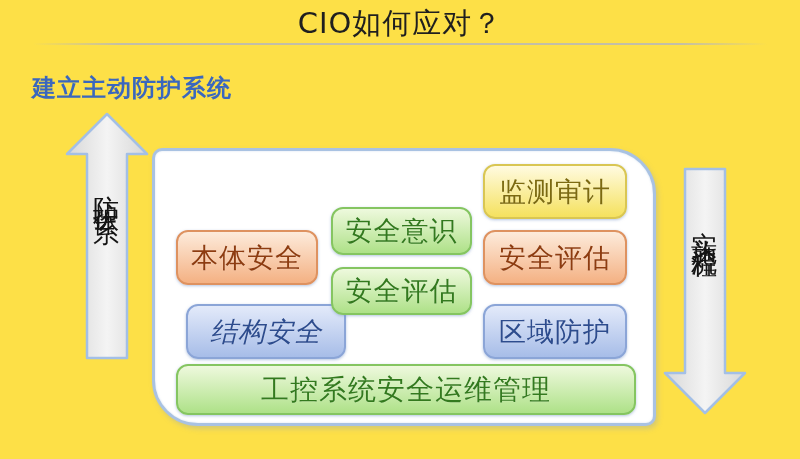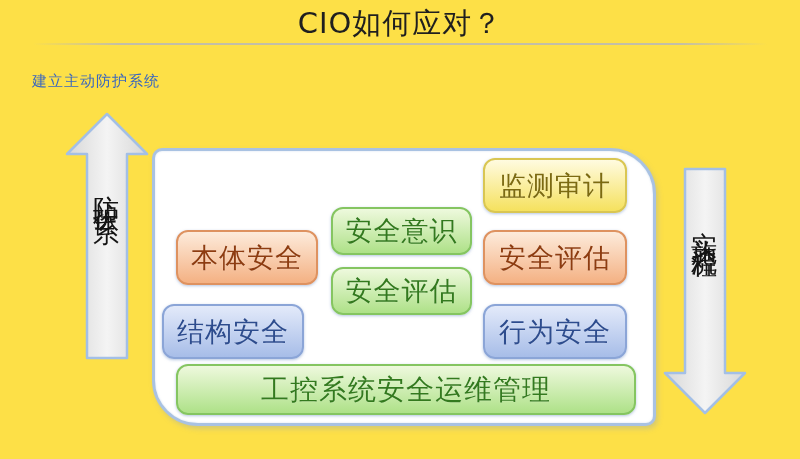--- a/index.html
+++ b/index.html
@@ -9,21 +9,21 @@
   }
   .title{
     position:absolute;top:4px;left:0;width:100%;text-align:center;
     font-size:29px;color:#1f1f1f;letter-spacing:1px;
   }
   .divider{
     position:absolute;top:43px;left:33px;width:734px;height:2px;
     background:linear-gradient(to right,rgba(190,190,190,0),rgba(185,185,185,.85) 12%,rgba(185,185,185,.85) 88%,rgba(190,190,190,0));
   }
   .subtitle{
-    position:absolute;top:72px;left:32px;font-size:15px;font-weight:400;
+    position:absolute;top:72px;left:32px;font-size:24px;font-weight:700;
     color:var(--accent-blue,#3a67be);letter-spacing:1px;
   }
   
   .panel{
     position:absolute;left:152px;top:148px;width:504px;height:278px;box-sizing:border-box;
     background:#ffffff;border:3px solid var(--panel-border,#a9c2e2);
     border-radius:10px 46px 10px 46px;
     box-shadow:2px 3px 5px rgba(140,160,195,.35), inset 0 0 2px rgba(169,194,226,.5);
   }
   .box{
@@ -43,24 +43,24 @@
   .box.blue{
     background:linear-gradient(to bottom,var(--blue-fill-top,#e3eafa),var(--blue-fill-bottom,#a7bde8));
     border-color:var(--blue-border,#8ba5d7);color:var(--blue-text,#2d4c8e);
   }
   .box.green{
     background:linear-gradient(to bottom,var(--green-fill-top,#eef9dd),var(--green-fill-bottom,#aee188));
     border-color:var(--green-border,#85c561);color:var(--green-text,#337a1e);
   }
   .b-behavior {left:21px; top:13px; width:142px;height:55px;}
   .b-ontology {left:21px; top:79px; width:142px;height:55px;}
-  .b-structure{left:7px; top:153px;width:142px;height:55px;}
+  .b-structure{left:31px; top:153px;width:160px;height:55px;font-style:italic;}
   .b-awareness{left:176px;top:56px; width:141px;height:48px;}
   .b-assess   {left:176px;top:116px;width:141px;height:48px;}
-  .b-monitor  {left:328px;top:7px; width:144px;height:55px;}
+  .b-monitor  {left:328px;top:13px; width:144px;height:55px;}
   .b-equip    {left:328px;top:79px; width:144px;height:55px;}
   .b-zone     {left:328px;top:153px;width:144px;height:55px;}
   .b-ics      {left:21px; top:213px;width:460px;height:51px;font-size:28px;}
 
   .arrow-wrap{position:absolute;width:84px;height:248px;}
   .arrow-wrap svg{position:absolute;left:0;top:0;width:100%;height:100%;}
   .arrow-left {left:65px; top:112px;}
   .arrow-right{left:663px;top:167px;}
   .arrow-label{
     position:absolute;left:50%;transform:translateX(-50%);
@@ -120,20 +120,20 @@
     <div class="box green b-assess">
       <span>安全评估</span>
     </div>
     <div class="box yellow b-monitor">
       <span>监测审计</span>
     </div>
     <div class="box orange b-equip">
       <span>安全评估</span>
     </div>
     <div class="box blue b-zone">
-      <span>行为安全</span>
+      <span>区域防护</span>
     </div>
     <div class="box green b-ics">
       <span>工控系统安全运维管理</span>
     </div>
   </div>
 
 </div>
 
 </body></html>

